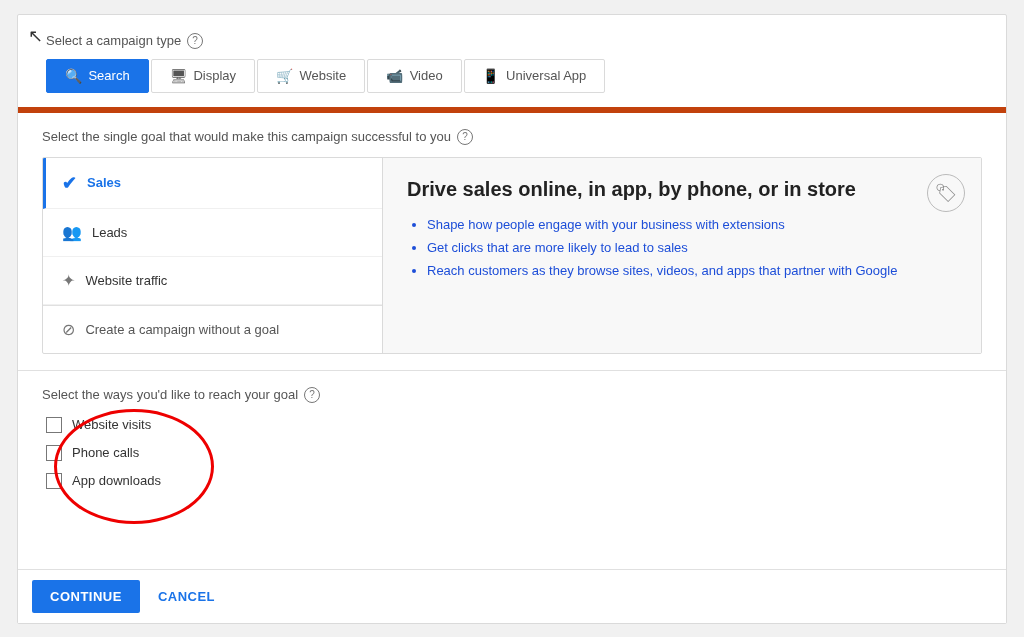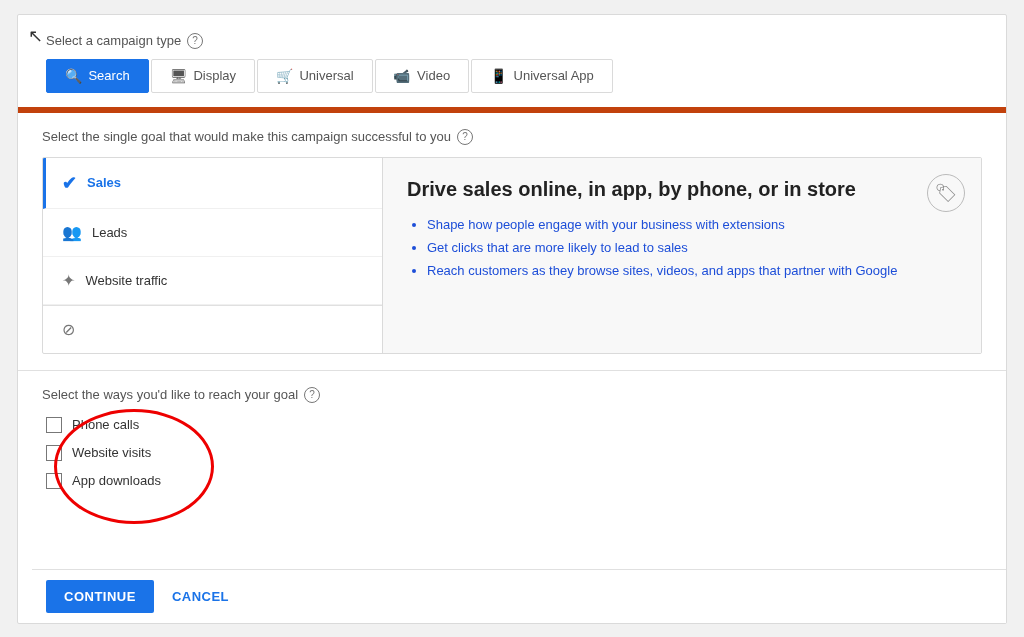--- a/index.html
+++ b/index.html
@@ -236,21 +236,21 @@
       border: 3px solid #e00;
       border-radius: 50%;
       top: 38px;
       left: 36px;
       pointer-events: none;
     }
     
     .footer {
       position: absolute;
       bottom: 0;
-      left: 14px;
+      left: 0;
       right: 0;
       background: #fff;
       border-top: 1px solid #e0e0e0;
       padding: 10px 14px;
       display: flex;
       align-items: center;
       gap: 8px;
     }
     .btn-continue {
       background: #1a73e8;
@@ -298,21 +298,21 @@
       <div class="tab active">
         <span class="tab-icon">🔍</span>
         <span>Search</span>
       </div>
       <div class="tab">
         <span class="tab-icon">🖥</span>
         <span>Display</span>
       </div>
       <div class="tab">
         <span class="tab-icon">🛒</span>
-        <span>Universal</span>
+        <span>Website</span>
       </div>
       <div class="tab">
         <span class="tab-icon">📹</span>
         <span>Video</span>
       </div>
       <div class="tab">
         <span class="tab-icon">📱</span>
         <span>Universal App</span>
       </div>
     </div>
@@ -339,20 +339,21 @@
           </div>
 
           <div class="goal-item">
             <span class="goal-item-icon">✦</span>
             <span>Website traffic</span>
           </div>
         </div>
 
         <div class="goal-no-goal goal-list-bottom">
           <span class="goal-no-goal-icon">⊘</span>
+          <span>Create a campaign without a goal</span>
         </div>
       </div>
 
       <div class="goal-description">
         <div class="tag-icon-container">
           <span class="tag-icon">🏷</span>
         </div>
         <div class="goal-desc-title">Drive sales online, in app, by phone, or in store</div>
         <ul class="goal-desc-list">
           <li>Shape how people engage with your business with extensions</li>
@@ -364,25 +365,25 @@
   </div>
 
   <div class="reach-section">
     <div class="reach-label">
       <span>Select the ways you'd like to reach your goal</span>
       <span class="help-icon">?</span>
     </div>
     <div class="checkboxes-container">
       <label class="checkbox-item">
         <span class="checkbox-box"></span>
-        <span>Phone calls</span>
+        <span>Website visits</span>
       </label>
       <label class="checkbox-item">
         <span class="checkbox-box"></span>
-        <span>Website visits</span>
+        <span>Phone calls</span>
       </label>
       <label class="checkbox-item">
         <span class="checkbox-box"></span>
         <span>App downloads</span>
       </label>
     </div>
 
     <div class="red-circle"></div>
   </div>
 

